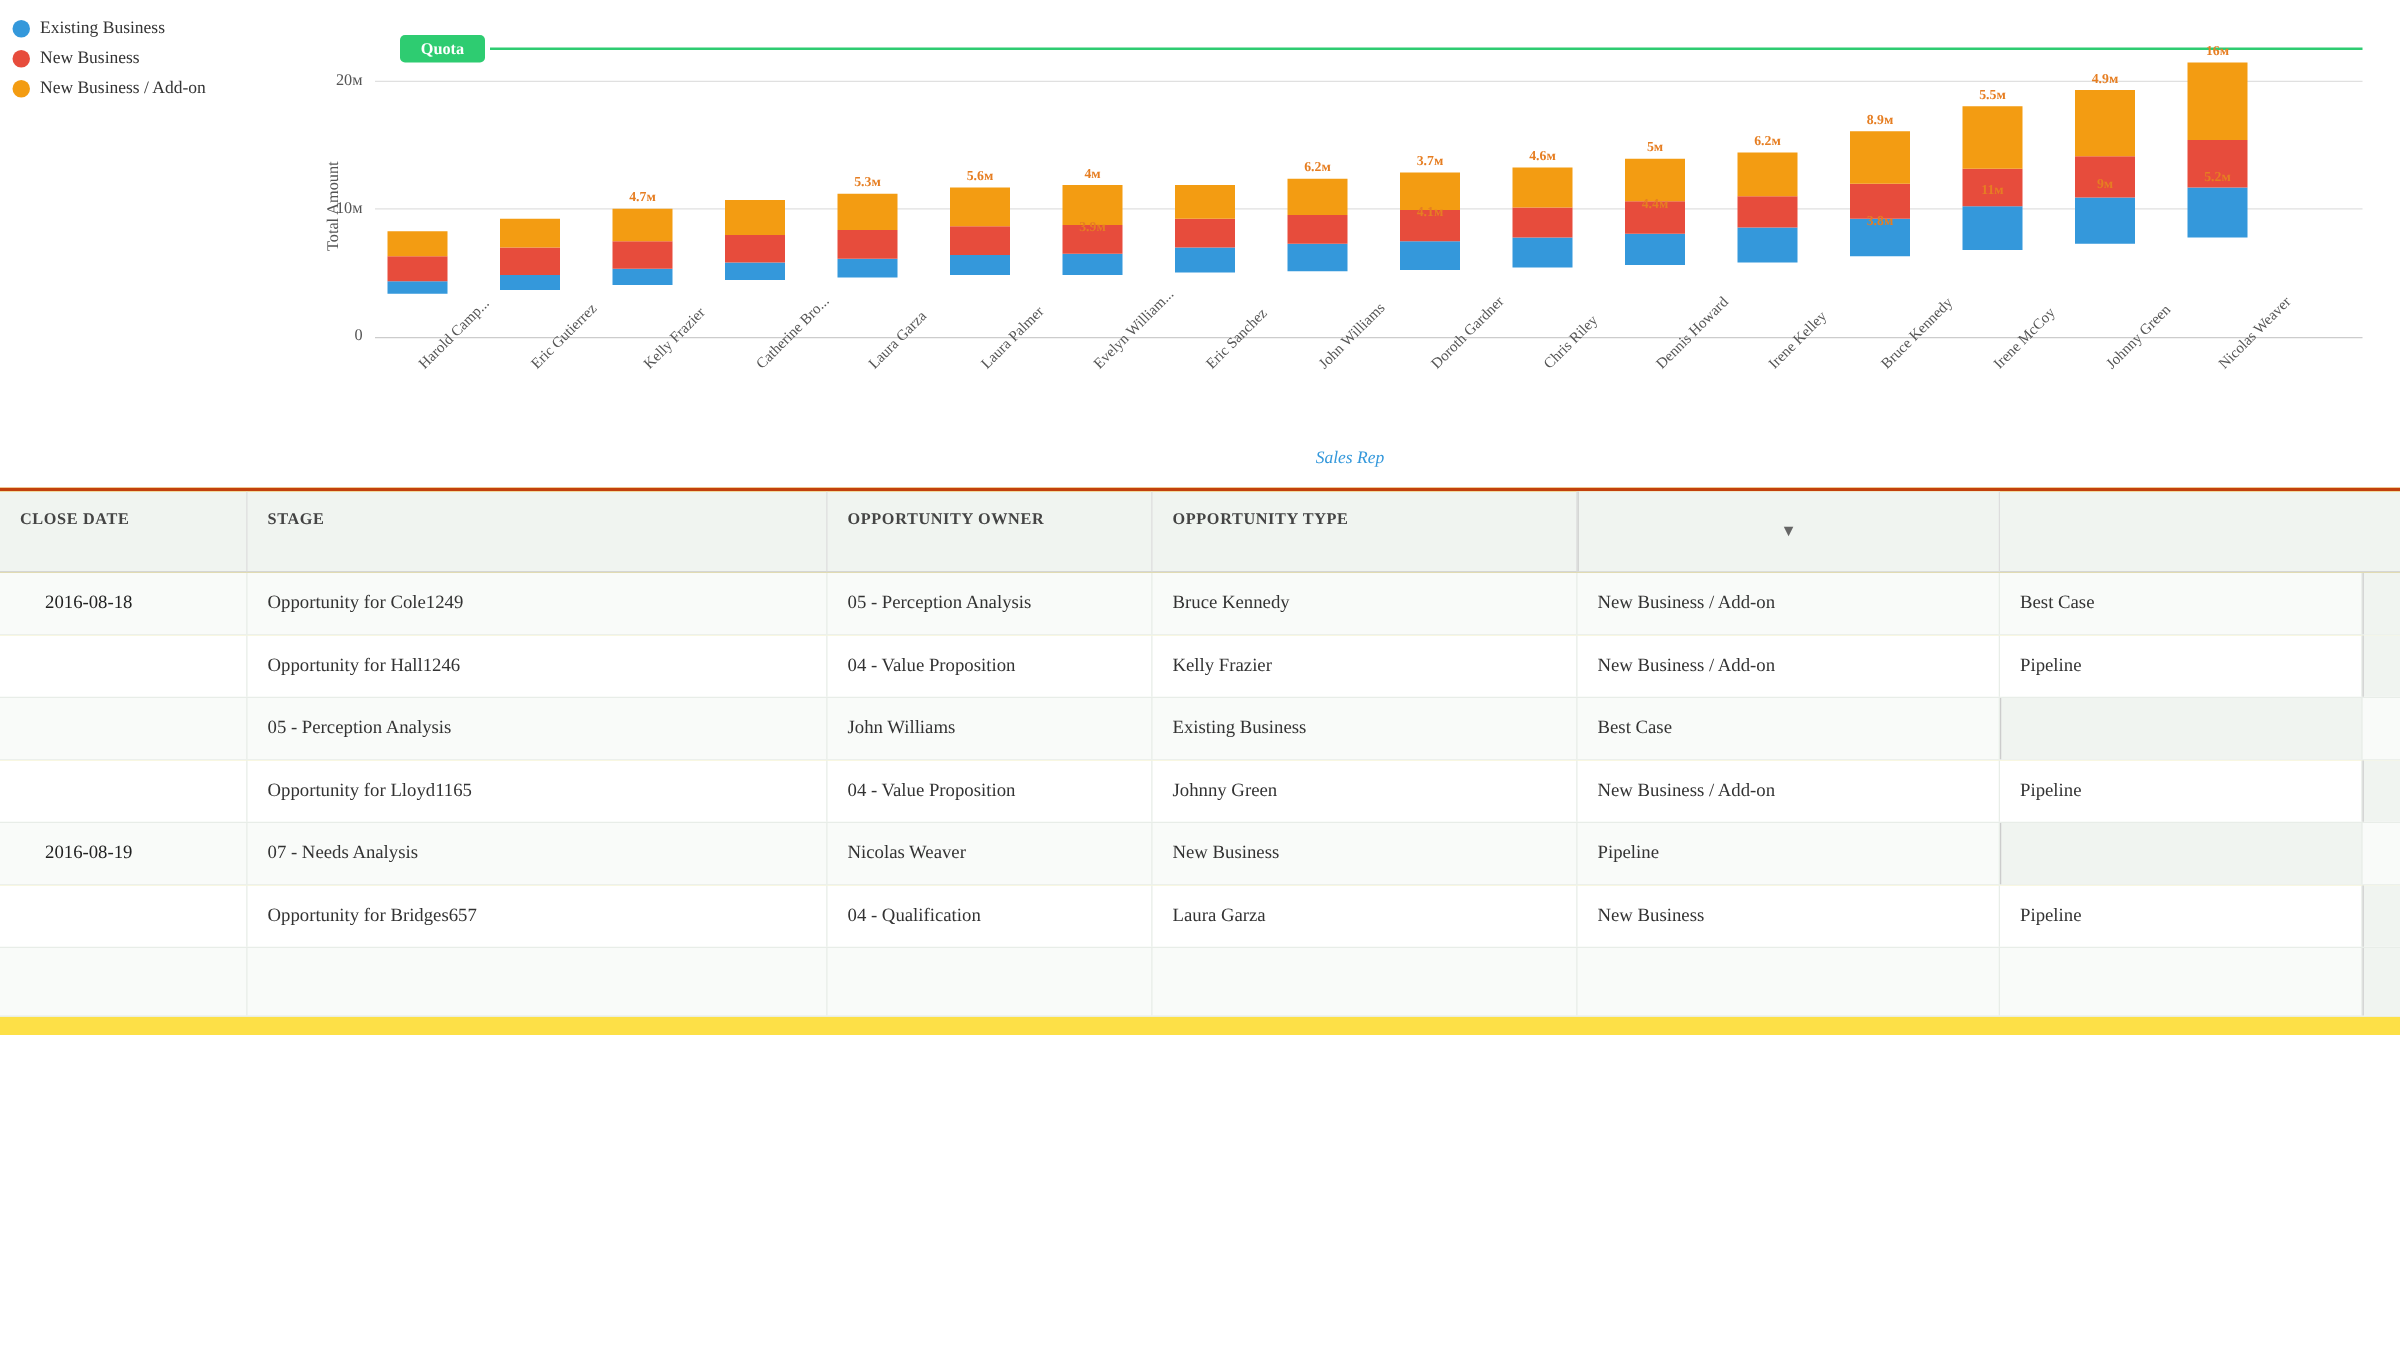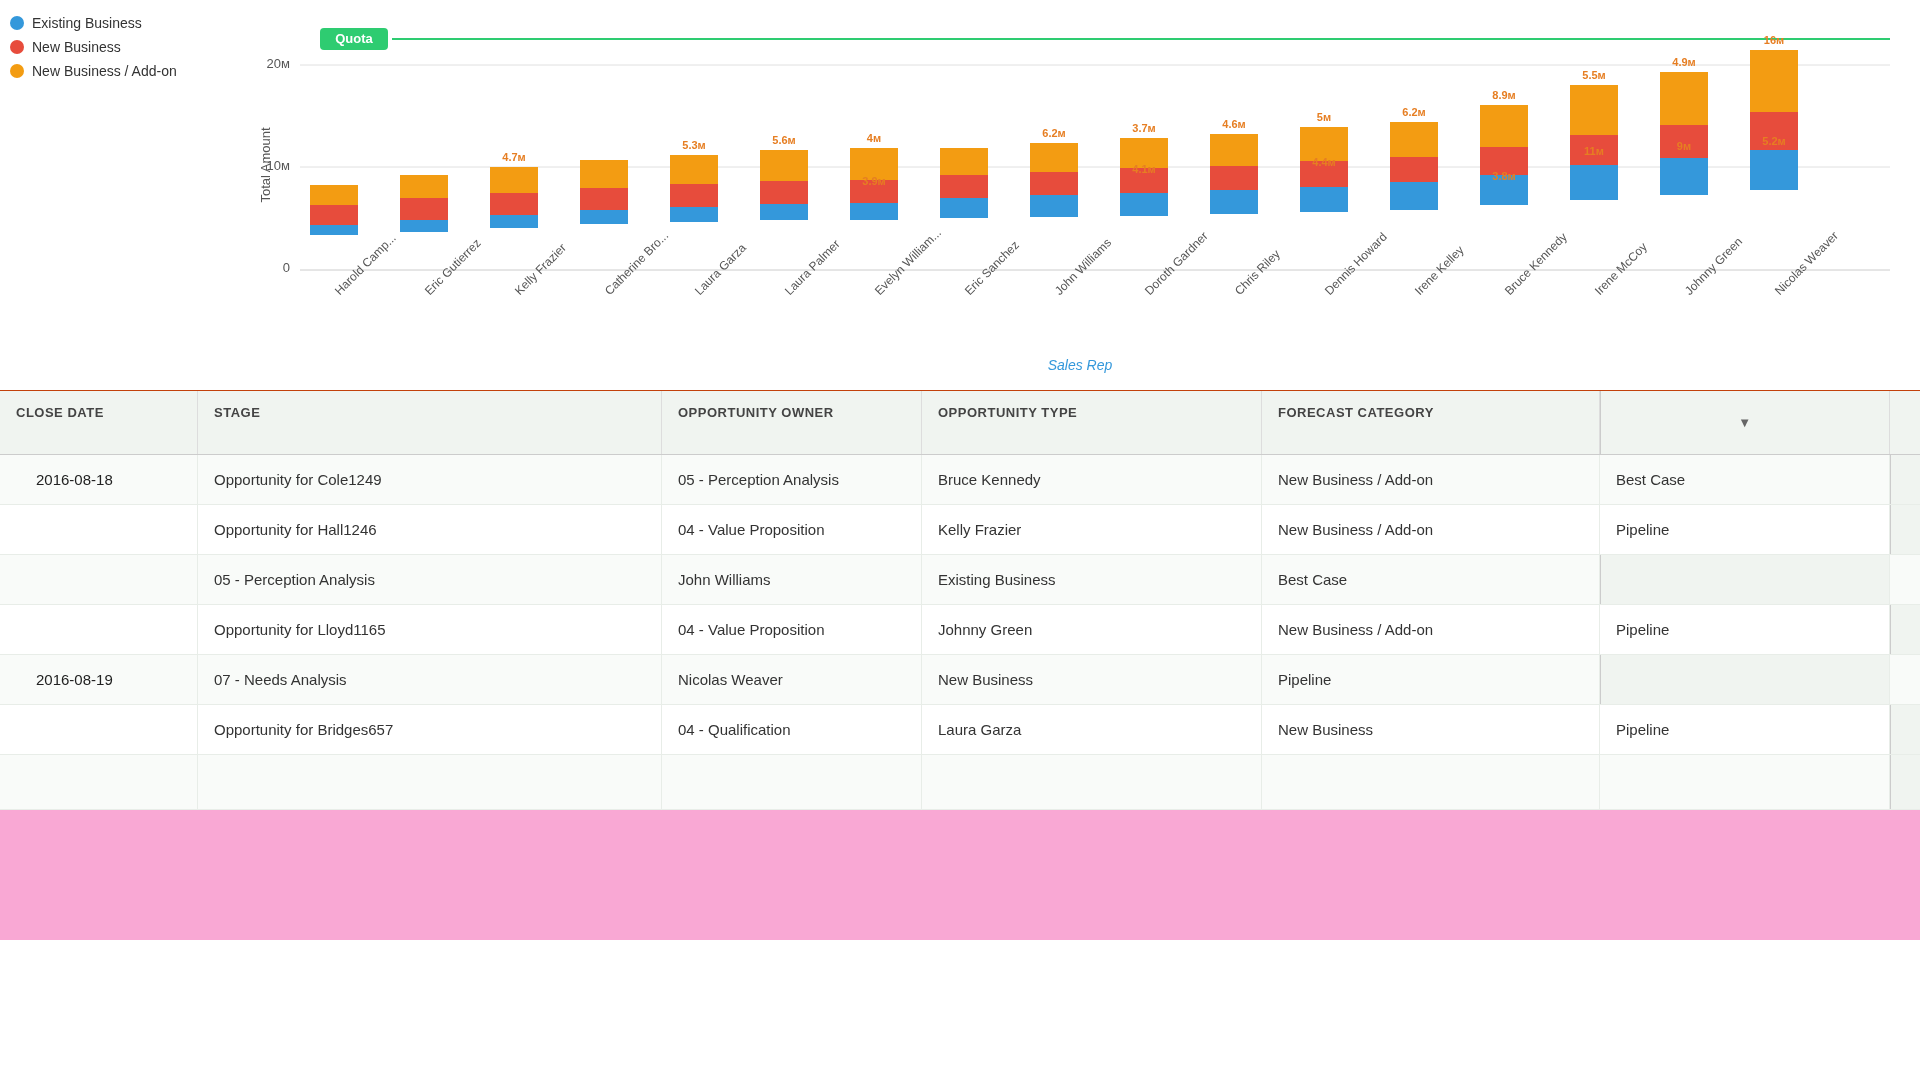--- a/index.html
+++ b/index.html
@@ -33,21 +33,21 @@
     .legend-dot {
       width: 14px;
       height: 14px;
       border-radius: 50%;
       flex-shrink: 0;
     }
 
     
     .table-area {
       width: 100%;
-      border-top: 1px solid #c2410c;
+      border-top: 3px solid #c2410c;
       overflow: hidden;
     }
 
     .table-header {
       display: grid;
       grid-template-columns: 198px 1fr 260px 340px 338px 290px 30px;
       background: #f0f4f0;
       border-bottom: 1px solid #ccc;
     }
 
@@ -100,21 +100,21 @@
     .scroll-arrow {
       text-align: center;
       padding: 10px 0;
       cursor: pointer;
       color: #666;
     }
   </style>
 </head>
 <body>
 
-<div style="width:1920px;height:940px;overflow:hidden;background:#f9a8d4;">
+<div style="width:1920px;height:828px;overflow:hidden;background:#fde047;font-family:Liberation Serif, serif;">
 
   <div class="chart-area">
 
     <div class="legend">
       <div class="legend-item">
         <div class="legend-dot" style="background:#3498db;"></div>
         <span>Existing Business</span>
       </div>
       <div class="legend-item">
         <div class="legend-dot" style="background:#e74c3c;"></div>
@@ -286,21 +286,20 @@
     </svg>
 
   </div>
 
   <div class="table-area">
     <div class="table-header">
       <div class="th">CLOSE DATE</div>
       <div class="th">STAGE</div>
       <div class="th">OPPORTUNITY OWNER</div>
       <div class="th">OPPORTUNITY TYPE</div>
-      <div class="th">FORECAST CATEGORY</div>
       <div class="th scroll-col">
         <div class="scroll-arrow">▼</div>
       </div>
     </div>
     <div class="table-body">
 
       <div class="table-row">
         <div class="td date-cell">2016-08-18</div>
         <div class="td">Opportunity for Cole1249</div>
         <div class="td">05 - Perception Analysis</div>

